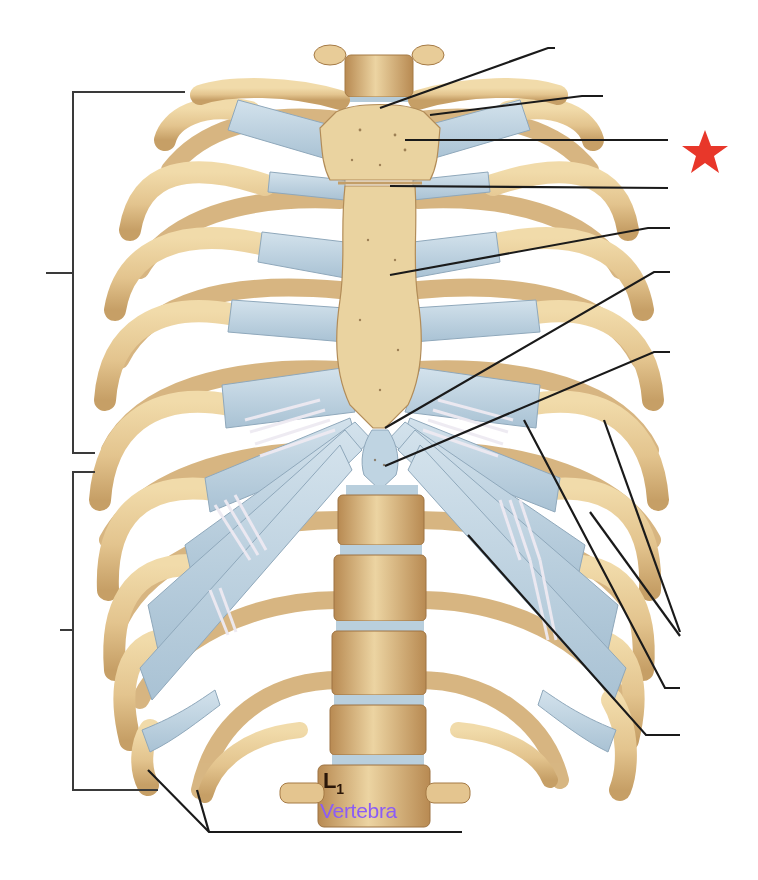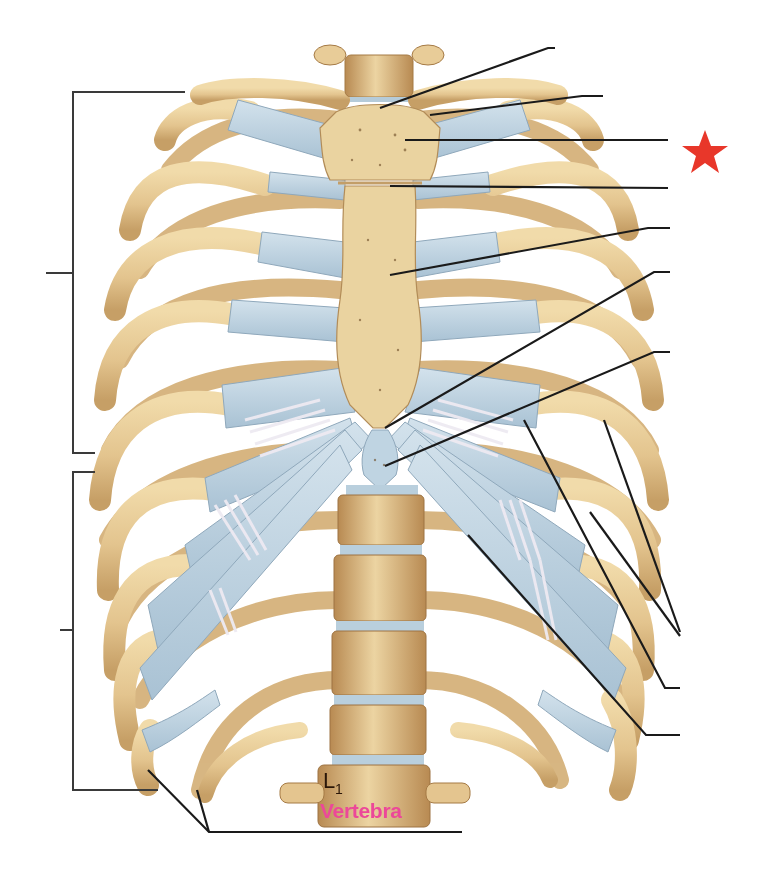--- a/index.html
+++ b/index.html
@@ -1,24 +1,24 @@
 <!DOCTYPE html>
 <html><head>
 <meta charset="utf-8">
 <style>
   html, body { margin: 0; padding: 0; background: #ffffff; }
   body { width: 758px; height: 880px; position: relative; overflow: hidden;
          font-family: "Liberation Sans", sans-serif; }
   #stage { position: absolute; left: 0; top: 0; width: 758px; height: 880px; }
   svg { display: block; }
-  .lbl-l1 { position: absolute; left: 323px; top: 770px; font-weight: normal;
+  .lbl-l1 { position: absolute; left: 323px; top: 770px; font-weight: bold;
             color: #2a1608; font-size: 22px; line-height: 22px; letter-spacing: -0.3px; }
   .lbl-l1 .sub { font-size: 14px; position: relative; top: 6px; }
-  .lbl-vert { position: absolute; left: 320px; top: 800px; font-weight: bold;
-              color: #ec4899; font-size: 21px; line-height: 22px; letter-spacing: -0.3px; }
+  .lbl-vert { position: absolute; left: 320px; top: 800px; font-weight: normal;
+              color: #8b5cf6; font-size: 21px; line-height: 22px; letter-spacing: -0.3px; }
   .star { position: absolute; left: 680px; top: 128px; width: 50px; height: 48px; }
 </style>
 </head>
 <body>
 
 <div id="stage">
   <svg width="758" height="880" viewBox="0 0 758 880">
     <defs>
       <linearGradient id="boneG" x1="0" y1="0" x2="0" y2="1">
         <stop offset="0" stop-color="#f1dbaa"></stop>

